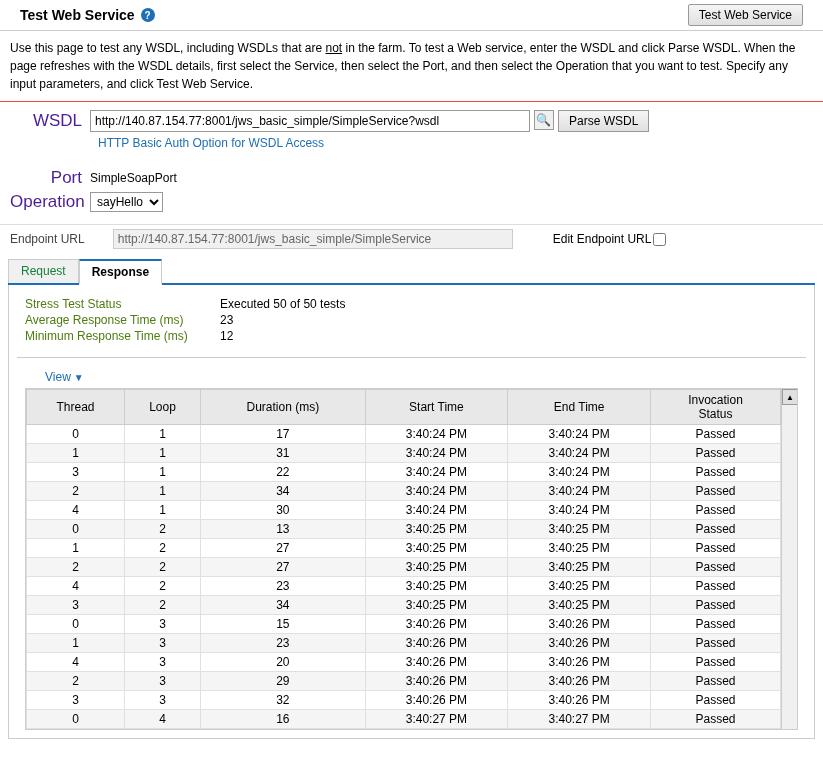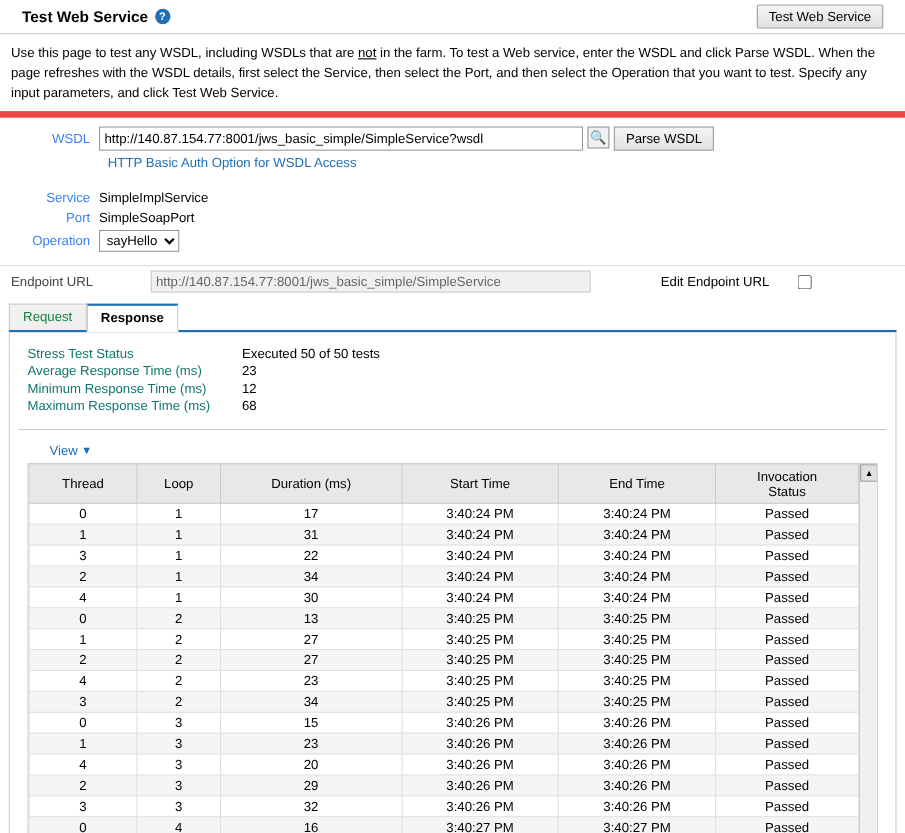--- a/index.html
+++ b/index.html
@@ -3,50 +3,50 @@
   <meta charset="utf-8">
   <style>
     * { box-sizing: border-box; margin: 0; padding: 0; }
     body { font-family: Arial, sans-serif; font-size: 12px; color: #000; background: #fff; width: 823px; }
 
     .header-bar { display: flex; justify-content: space-between; align-items: center; padding: 4px 20px; border-bottom: 1px solid #ccc; background: #fff; }
     .header-title { font-size: 14px; font-weight: bold; display: flex; align-items: center; gap: 6px; }
     .help-icon { display: inline-flex; align-items: center; justify-content: center; width: 14px; height: 14px; border-radius: 50%; background: #1e6fb5; color: #fff; font-size: 10px; font-weight: bold; cursor: pointer; }
     .header-button { padding: 3px 10px; border: 1px solid #999; background: linear-gradient(to bottom, #f5f5f5, #e0e0e0); cursor: pointer; font-size: 12px; border-radius: 2px; }
 
-    .description { padding: 8px 10px; font-size: 12px; line-height: 1.5; border-bottom: 6px solid #ef4444; }
+    .description { padding: 8px 10px; font-size: 12px; line-height: 1.5; border-bottom: 1px solid #ef4444; }
     .description u { text-decoration: underline; }
 
     .form-section { padding: 8px 10px; }
     .form-row { display: flex; align-items: center; margin-bottom: 4px; }
-    .form-label { width: 80px; text-align: right; padding-right: 8px; color: #3b82f6; font-size: 12px; }
+    .form-label { width: 80px; text-align: right; padding-right: 8px; color: #4c1d95; font-size: 17px; }
     .wsdl-input-group { display: flex; gap: 4px; }
     .wsdl-input { width: 440px; padding: 2px 4px; border: 1px solid #999; font-size: 12px; background: #fff; }
     .search-icon-btn { width: 20px; height: 20px; border: 1px solid #999; background: #f0f0f0; display: flex; align-items: center; justify-content: center; cursor: pointer; font-size: 12px; }
     .parse-wsdl-btn { padding: 3px 10px; border: 1px solid #999; background: linear-gradient(to bottom, #f5f5f5, #e0e0e0); cursor: pointer; font-size: 12px; }
     .http-link { color: #1e6fb5; text-decoration: none; font-size: 12px; margin-left: 88px; margin-bottom: 18px; display: block; }
     .form-value { font-size: 12px; color: #000; }
     .operation-select { border: 1px solid #999; padding: 1px 2px; font-size: 12px; background: #fff; }
 
-    .endpoint-row { display: flex; align-items: center; padding: 4px 10px; gap: 24px; border-top: 1px solid #ddd; }
+    .endpoint-row { display: flex; align-items: center; padding: 4px 10px; gap: 0; border-top: 1px solid #ddd; }
     .endpoint-label { font-size: 12px; color: #444; }
     .endpoint-input { width: 400px; padding: 2px 4px; border: 1px solid #ccc; background: #f0f0f0; color: #666; font-size: 12px; margin-left: 28px; }
     .edit-endpoint-label { font-size: 12px; padding-left: 40px; }
     .edit-endpoint-checkbox { margin-left: 2px; }
 
     .tabs-container { margin: 6px 8px 0; }
     .tabs-row { display: flex; border-bottom: 2px solid #1e6fb5; }
     .tab { padding: 4px 12px; font-size: 12px; border: 1px solid #ccc; border-bottom: none; cursor: pointer; background: #f0f0f0; color: #15803d; }
     .tab.active { background: #fff; border-top: 2px solid #1e6fb5; font-weight: bold; color: #000; border-bottom: 2px solid #fff; margin-bottom: -2px; }
 
     .response-content { border: 1px solid #ccc; border-top: none; padding: 8px; }
 
     .stress-section { padding: 4px 8px; }
     .stress-row { display: flex; margin-bottom: 2px; }
-    .stress-label { width: 195px; color: #0f766e; font-size: 12px; }
+    .stress-label { width: 195px; color: #4d7c0f; font-size: 12px; }
     .stress-value { font-size: 12px; }
 
     .divider { border: none; border-top: 1px solid #ccc; margin: 8px 0; }
 
     .view-row { padding: 4px 8px; margin-left: 20px; }
     .view-btn { display: inline-flex; align-items: center; gap: 3px; font-size: 12px; color: #1e6fb5; cursor: pointer; border: none; background: none; padding: 0; }
     .view-arrow { font-size: 10px; }
 
     .table-container { margin: 0 8px; border: 1px solid #ccc; overflow: hidden; position: relative; }
     .data-table { width: 100%; border-collapse: collapse; font-size: 12px; }
@@ -76,24 +76,20 @@
     <div class="form-label">WSDL</div>
     <div class="wsdl-input-group">
       <input class="wsdl-input" type="text" value="http://140.87.154.77:8001/jws_basic_simple/SimpleService?wsdl" style="">
       <div class="search-icon-btn">🔍</div>
       <button class="parse-wsdl-btn">Parse WSDL</button>
     </div>
   </div>
 
   <a href="#" class="http-link">HTTP Basic Auth Option for WSDL Access</a>
 
-  <div class="form-row">
-    <div class="form-label">Service</div>
-    <span class="form-value">SimpleImplService</span>
-  </div>
 
   <div class="form-row">
     <div class="form-label">Port</div>
     <span class="form-value">SimpleSoapPort</span>
   </div>
 
   <div class="form-row">
     <div class="form-label">Operation</div>
     <select class="operation-select">
       <option>sayHello</option>
@@ -121,24 +117,20 @@
         <span class="stress-label">Stress Test Status</span>
         <span class="stress-value">Executed 50 of 50 tests</span>
       </div>
       <div class="stress-row">
         <span class="stress-label">Average Response Time (ms)</span>
         <span class="stress-value">23</span>
       </div>
       <div class="stress-row">
         <span class="stress-label">Minimum Response Time (ms)</span>
         <span class="stress-value">12</span>
-      </div>
-      <div class="stress-row">
-        <span class="stress-label">Maximum Response Time (ms)</span>
-        <span class="stress-value">68</span>
       </div>
     </div>
 
     <hr class="divider">
 
     <div class="view-row">
       <button class="view-btn">
         <span>View</span>
         <span class="view-arrow">▼</span>
       </button>

